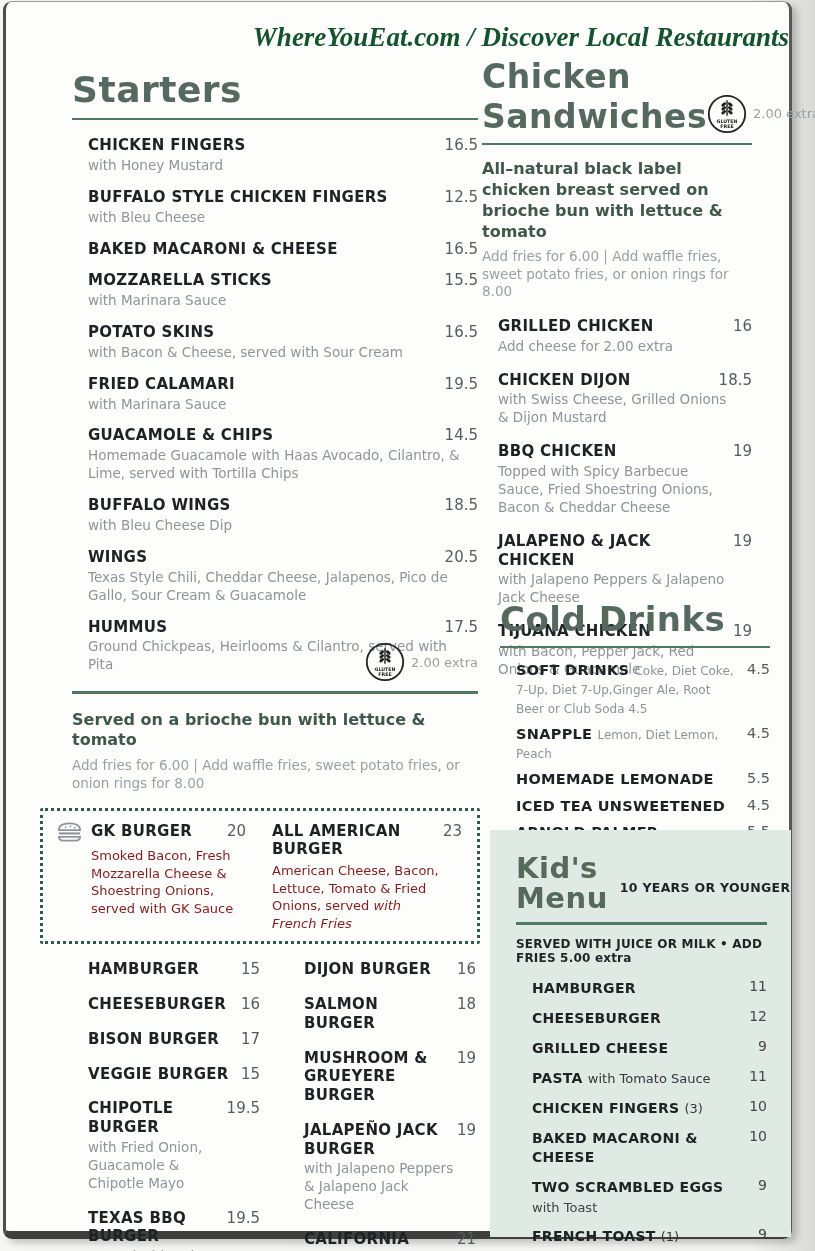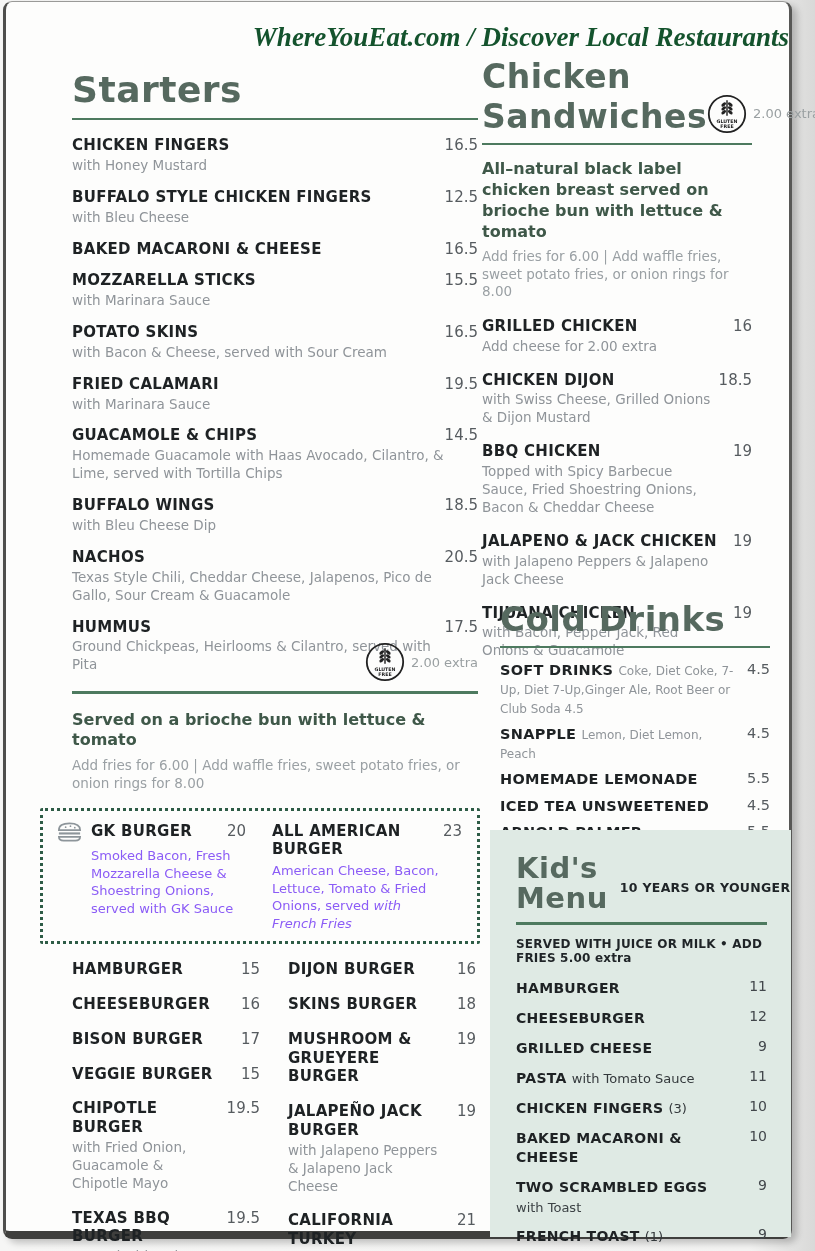--- a/index.html
+++ b/index.html
@@ -33,41 +33,41 @@
   }
   .rule{height:2.5px;background:#4d7a5f;border:0;margin:9px 0 0;}
   .head-row{display:flex;align-items:flex-end;}
   .gf-wrap{display:flex;align-items:center;margin-left:auto;}
   .gf-note{font-size:13px;color:#9aa0a2;margin-left:6px;white-space:nowrap;}
   svg.gf{width:40px;height:40px;flex:none;}
   .subtitle{font-weight:bold;font-size:16px;color:#3f5849;line-height:1.3;margin-top:16px;}
   .note{font-size:13.5px;color:#9aa0a4;line-height:1.3;margin-top:6px;}
   
   .items{margin-top:16px;}
-  .mi{margin-bottom:13px;}
+  .mi{margin-bottom:13px;margin-left:16px;}
   .mi-row{display:flex;justify-content:space-between;align-items:flex-start;}
   .mi-name{font-weight:bold;font-size:15px;color:#1e2224;letter-spacing:.3px;line-height:1.25;}
   .mi-suffix{font-weight:normal;font-size:12px;color:#8f9499;letter-spacing:0;}
   .mi-price{font-size:15px;color:#565b5f;margin-left:10px;white-space:nowrap;line-height:1.25;}
   .mi-desc{font-size:13.5px;color:#8f9499;line-height:1.33;margin-top:2px;}
   
   #starters{left:66px;top:70px;width:406px;}
   #starters .mi-desc{max-width:372px;}
   
   #burgers{left:66px;top:640px;width:406px;}
   .featured{
     margin:16px 0 16px -32px;width:440px;box-sizing:border-box;
     border:3px dotted #2e5c46;border-radius:2px;
     padding:11px 13px 9px;display:flex;gap:26px;background:#fdfdfc;
   }
   .feat-col{width:190px;}
   .feat-head{display:flex;align-items:flex-start;}
   .feat-name{font-weight:bold;font-size:15px;color:#1e2224;letter-spacing:.3px;flex:1;line-height:1.2;}
   .feat-price{font-size:15px;color:#565b5f;margin-left:8px;}
-  .feat-desc{font-size:13px;color:#8b5cf6;line-height:1.35;margin-top:4px;}
+  .feat-desc{font-size:13px;color:#7f1d1d;line-height:1.35;margin-top:4px;}
   .feat-desc .ital{font-style:italic;}
   svg.burger-ic{width:27px;height:22px;margin-right:8px;flex:none;margin-top:-1px;}
   .gk-desc{margin-left:35px;max-width:148px;}
   .aa-desc{max-width:170px;}
   .burger-grid{display:flex;gap:28px;margin-top:8px;}
   .bcol{width:188px;}
   .bcol .mi{margin-bottom:16px;}
   .bcol .mi-name{max-width:142px;}
   .bcol .mi-desc{max-width:150px;}
   
@@ -171,21 +171,21 @@
         <div class="mi">
           <div class="mi-row">
             <span class="mi-name">BUFFALO WINGS</span>
             <span class="mi-price">18.5</span>
           </div>
           <div class="mi-desc">with Bleu Cheese Dip</div>
         </div>
 
         <div class="mi">
           <div class="mi-row">
-            <span class="mi-name">NACHOS</span>
+            <span class="mi-name">WINGS</span>
             <span class="mi-price">20.5</span>
           </div>
           <div class="mi-desc">Texas Style Chili, Cheddar Cheese, Jalapenos, Pico de Gallo, Sour Cream &amp; Guacamole</div>
         </div>
 
         <div class="mi">
           <div class="mi-row">
             <span class="mi-name">HUMMUS</span>
             <span class="mi-price">17.5</span>
           </div>
@@ -297,21 +297,21 @@
           <div class="mi">
             <div class="mi-row">
               <span class="mi-name">DIJON BURGER</span>
               <span class="mi-price">16</span>
             </div>
 
           </div>
 
           <div class="mi">
             <div class="mi-row">
-              <span class="mi-name">SKINS BURGER</span>
+              <span class="mi-name">SALMON BURGER</span>
               <span class="mi-price">18</span>
             </div>
 
           </div>
 
           <div class="mi">
             <div class="mi-row">
               <span class="mi-name">MUSHROOM &amp; GRUEYERE BURGER</span>
               <span class="mi-price">19</span>
             </div>

